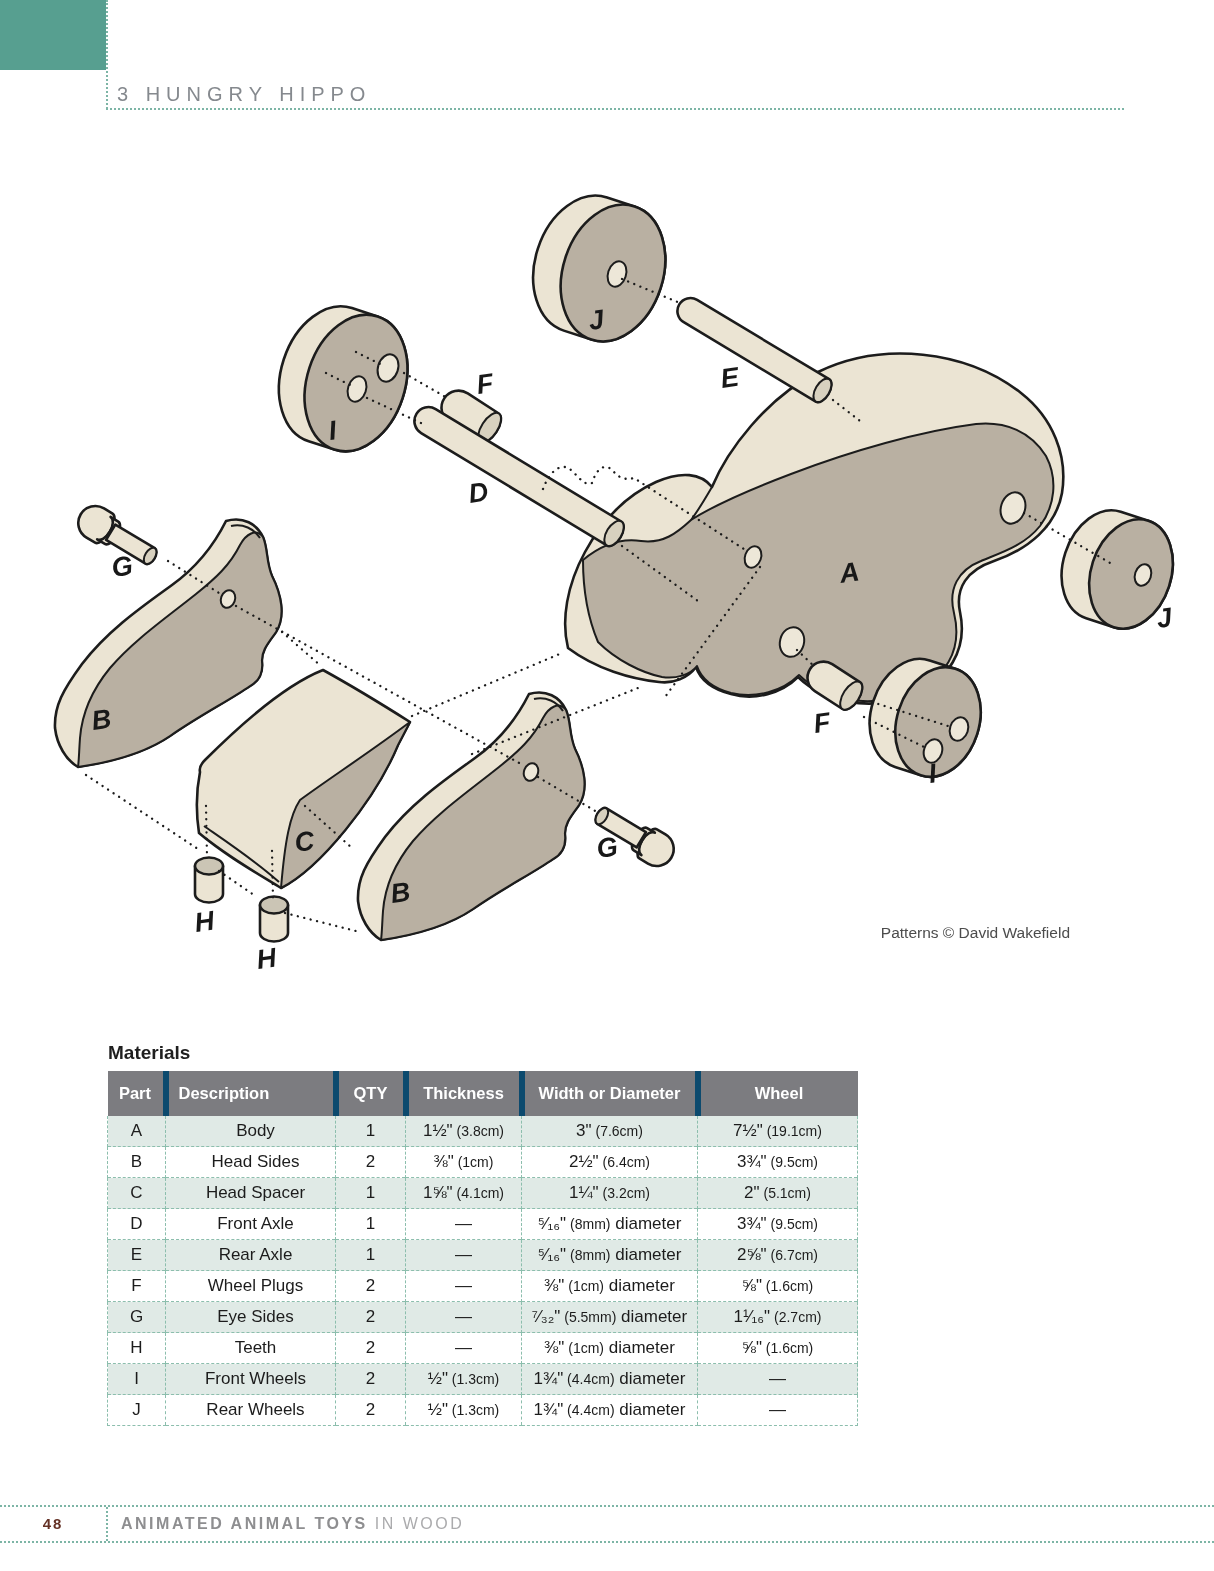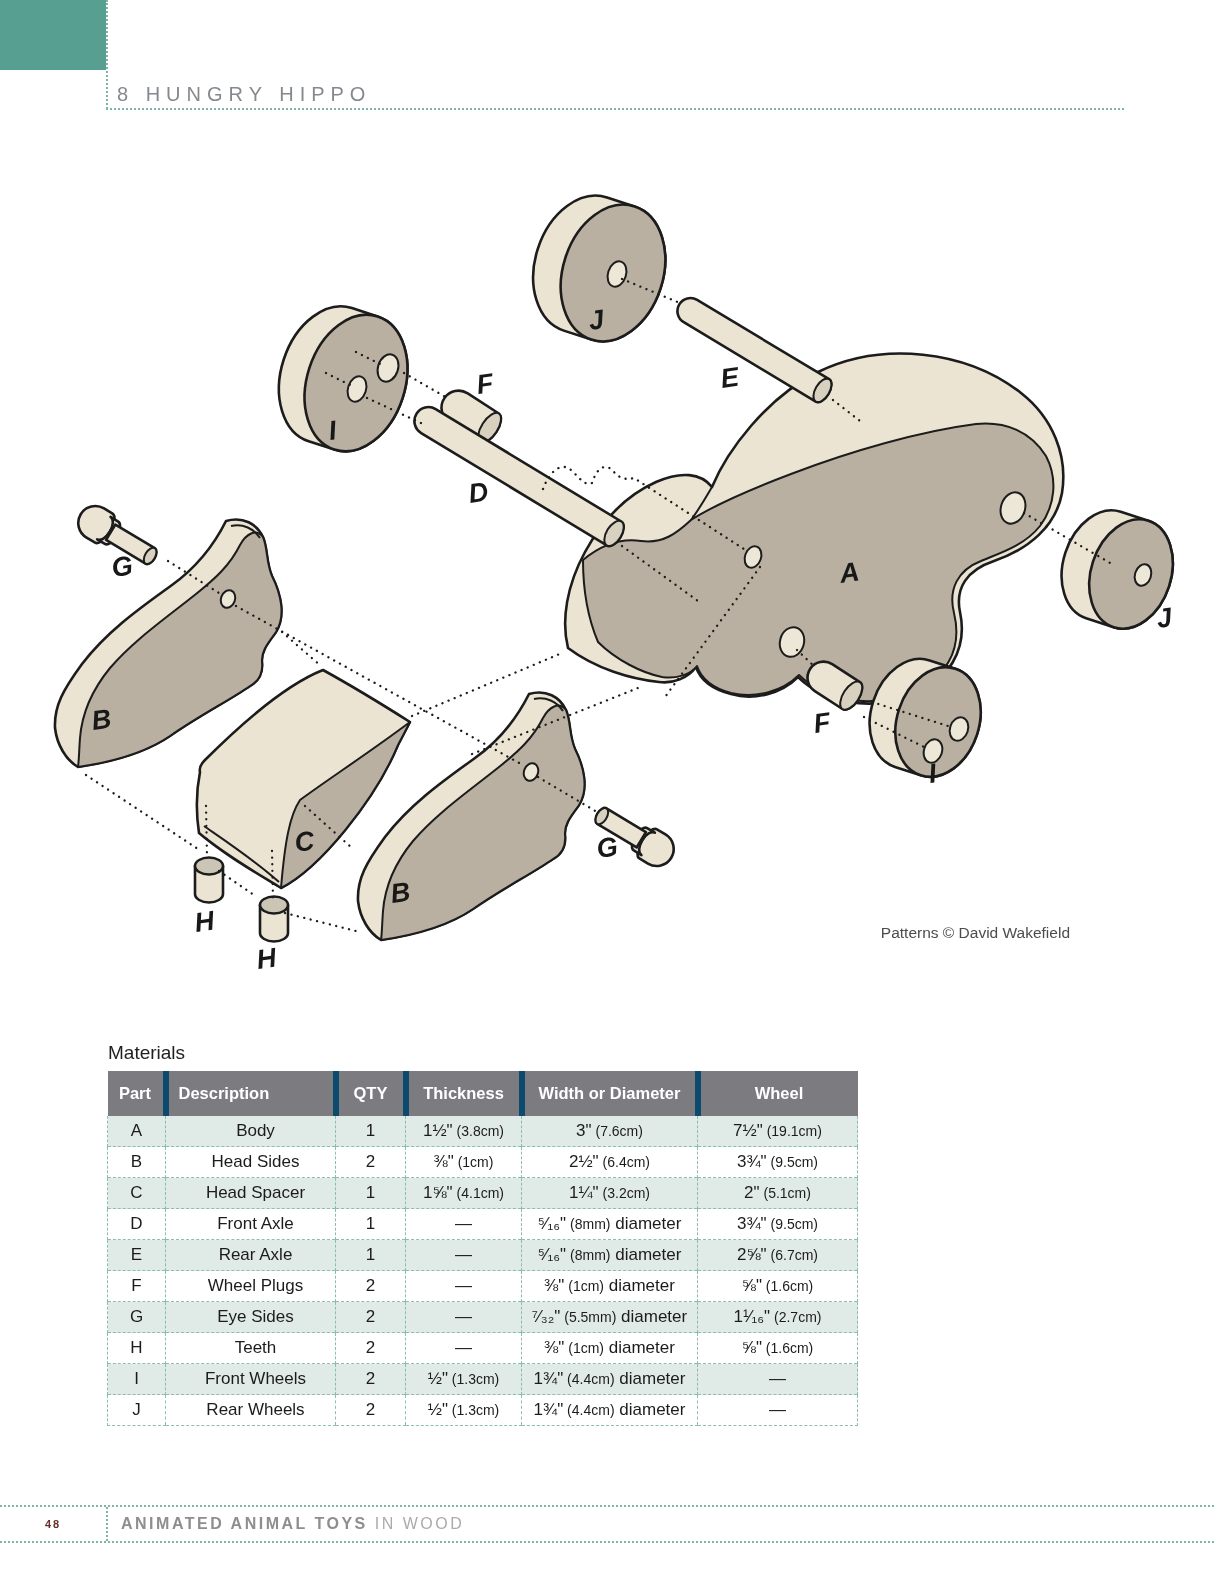--- a/index.html
+++ b/index.html
@@ -19,55 +19,55 @@
   .face{fill:#b9b0a2;}
   .cap{fill:#d8d1bf;}
   .hole{fill:#ede7d8;}
   .ttop{fill:#cbc5b5;}
   .dot{fill:none;stroke:#1b1b1b;stroke-width:2.3;stroke-dasharray:0.1 6.5;stroke-linecap:round;}
   .lbl{font-family:"Liberation Sans",sans-serif;font-size:27px;font-weight:bold;
        font-style:italic;fill:#181818;}
   .credit{font-family:"Liberation Sans",sans-serif;font-size:15.5px;fill:#4c4c4c;}
   
   #materials{position:absolute;left:107px;top:1042px;width:752px;}
-  .mat-title{font-size:19px;color:#1f1f1f;margin:0 0 7px 1px;font-weight:400;}
+  .mat-title{font-size:19px;color:#1f1f1f;margin:0 0 7px 1px;font-weight:700;}
   table{border-collapse:collapse;table-layout:fixed;width:750px;}
   thead th{background:#7c7c80;color:#fff;font-size:16.5px;font-weight:bold;
            height:45px;padding:0;text-align:center;}
   thead th+th{border-left:6px solid #0c4a6e;}
   thead th.desc{text-align:left;padding-left:10px;}
   tbody td{height:30px;font-size:17px;text-align:center;padding:0;}
   tbody td+td{border-left:1px dashed #8cbead;}
   tbody td:first-child{border-left:1px dashed #8cbead;}
   tbody td:last-child{border-right:1px dashed #8cbead;}
   tbody tr+tr td{border-top:1px dashed #8cbead;}
   tbody tr:last-child td{border-bottom:1px dashed #8cbead;}
   tbody tr.tint{background:#e0eae6;}
   td.desc{text-align:center;padding-left:10px;}
   td .n{font-size:14px;}
   
   #footer{position:absolute;left:0;top:1505px;width:1214px;height:34px;
           border-top:2px dotted #7db5a6;border-bottom:2px dotted #7db5a6;
           display:flex;align-items:center;}
-  .pagenum{width:106px;text-align:center;font-weight:bold;font-size:11px;
+  .pagenum{width:106px;text-align:center;font-weight:bold;font-size:15px;
            letter-spacing:2px;color:#643125;align-self:stretch;line-height:34px;
            border-right:2px dotted #7db5a6;}
   .booktitle{margin-left:13px;font-size:16px;letter-spacing:2.5px;}
   .booktitle .t1{font-weight:bold;color:#8e8e90;}
   .booktitle .t2{font-weight:400;color:#ababad;}
 </style>
 </head>
 <body>
 
 <div id="page">
 
   <div class="corner-block"></div>
   <div class="v-rule"></div>
   <div class="h-rule"></div>
-  <div class="chapter">8 HUNGRY HIPPO</div>
+  <div class="chapter">3 HUNGRY HIPPO</div>
 
   <svg id="diagram" viewBox="0 130 1214 880" xmlns="http://www.w3.org/2000/svg">
 
     <g>
       <path class="wood o" d="M 568,648 C 561,620 567,585 585,552 C 603,519 627,495 656,482
         C 681,471 701,473 712,487 C 727,451 766,398 818,372 C 882,341 966,350 1021,393
         C 1053,418 1068,456 1062,493 C 1056,526 1029,549 994,561 C 967,570 955,588 960,612
         C 968,649 949,681 911,696 C 869,711 825,703 798,677 C 782,693 755,701 731,694
         C 712,689 700,679 696,667 C 688,678 673,684 659,682 C 631,679 596,669 568,648 Z"></path>
       <path class="face o2" d="M 583,560 C 601,545 621,538 641,541 C 663,544 677,533 691,520

